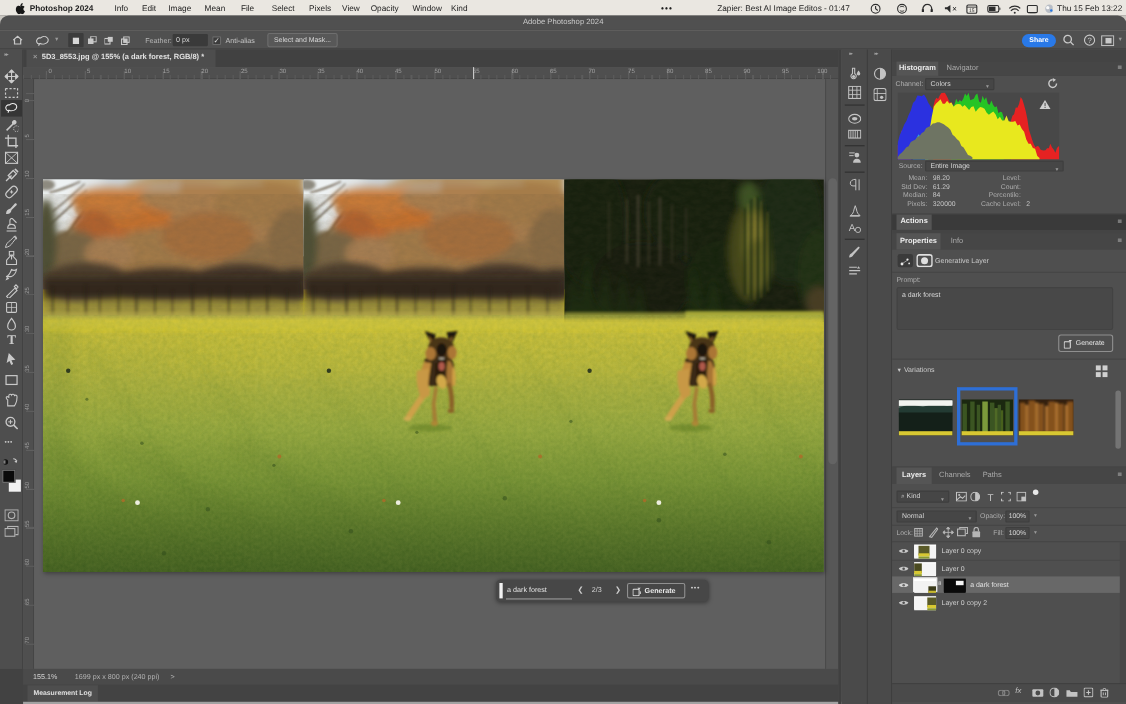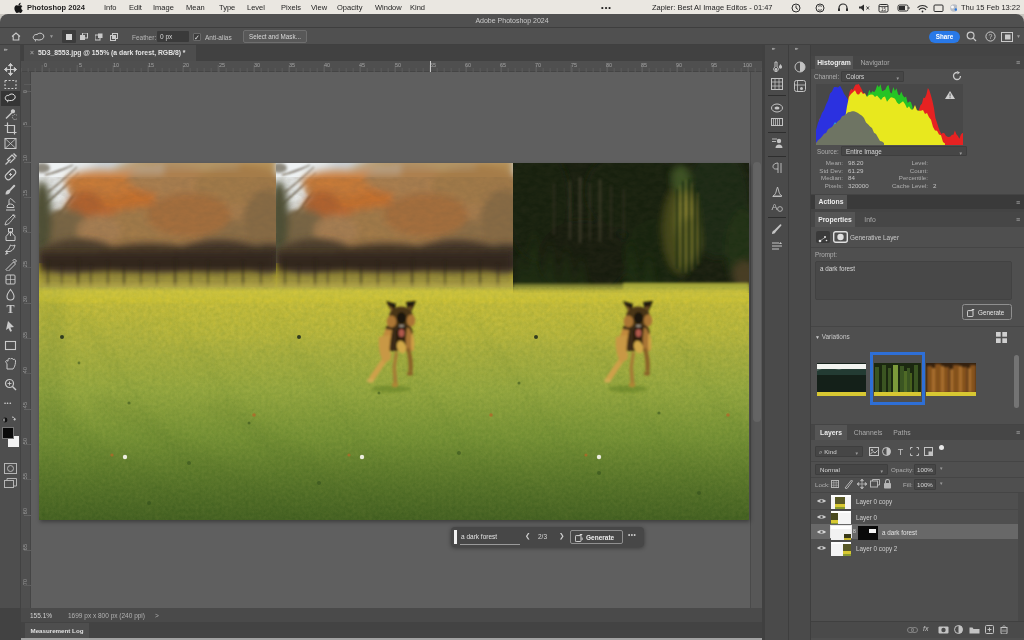--- a/index.html
+++ b/index.html
@@ -66,22 +66,22 @@
 <div id="stage">
   <div id="menubar">
     <svg class="abs" style="left:13px;top:2px" width="10" height="11" viewBox="0 0 12 13.2">
         <path fill="#161616" d="M7.2 2.1C7.7 1.5 8.5 1 9.2 1c.1.8-.2 1.6-.7 2.2-.5.6-1.3 1.1-2 1C6.4 3.5 6.7 2.7 7.2 2.1zM9.9 7.4c0-1.5 1.2-2.2 1.3-2.3-.7-1-1.8-1.2-2.2-1.2-.9-.1-1.8.5-2.3.5-.5 0-1.2-.5-2-.5-1 0-2 .6-2.5 1.5-1.1 1.9-.3 4.7.8 6.2.5.7 1.1 1.6 1.9 1.5.8 0 1.1-.5 2-.5.9 0 1.2.5 2 .5s1.4-.8 1.9-1.5c.6-.9.8-1.7.8-1.8C11.6 9.8 9.9 9.2 9.9 7.4z"></path>
       </svg>
     <span style="left:27px;font-weight:bold">Photoshop 2024</span>
     <span style="left:104px">Info</span>
     <span style="left:129px">Edit</span>
     <span style="left:153px">Image</span>
     <span style="left:186px">Mean</span>
-    <span style="left:219px">Type</span>
-    <span style="left:247px">Level</span>
+    <span style="left:219px">File</span>
+    <span style="left:247px">Select</span>
     <span style="left:281px">Pixels</span>
     <span style="left:311px">View</span>
     <span style="left:337px">Opacity</span>
     <span style="left:375px">Window</span>
     <span style="left:410px">Kind</span>
     <span style="left:601px;letter-spacing:1px;font-weight:bold">•••</span>
     <span style="left:652px">Zapier: Best AI Image Editos - 01:47</span>
     <svg class="abs" style="left:791px;top:2.5px" width="166" height="10" viewBox="0 0 166 10">
       <g stroke="#2d2d2d" fill="none">
         <circle cx="5" cy="5" r="4"></circle>

